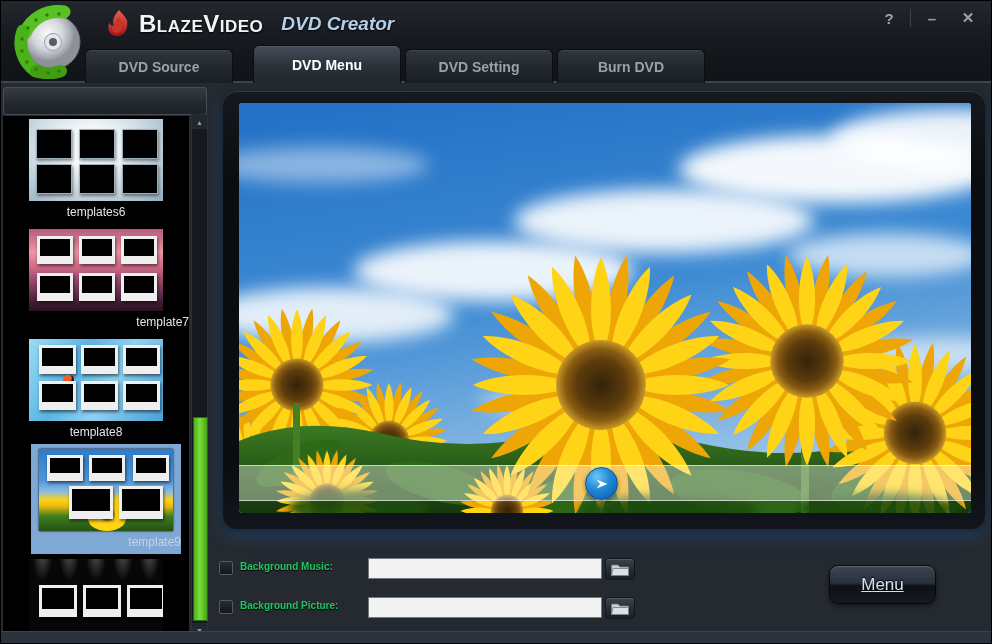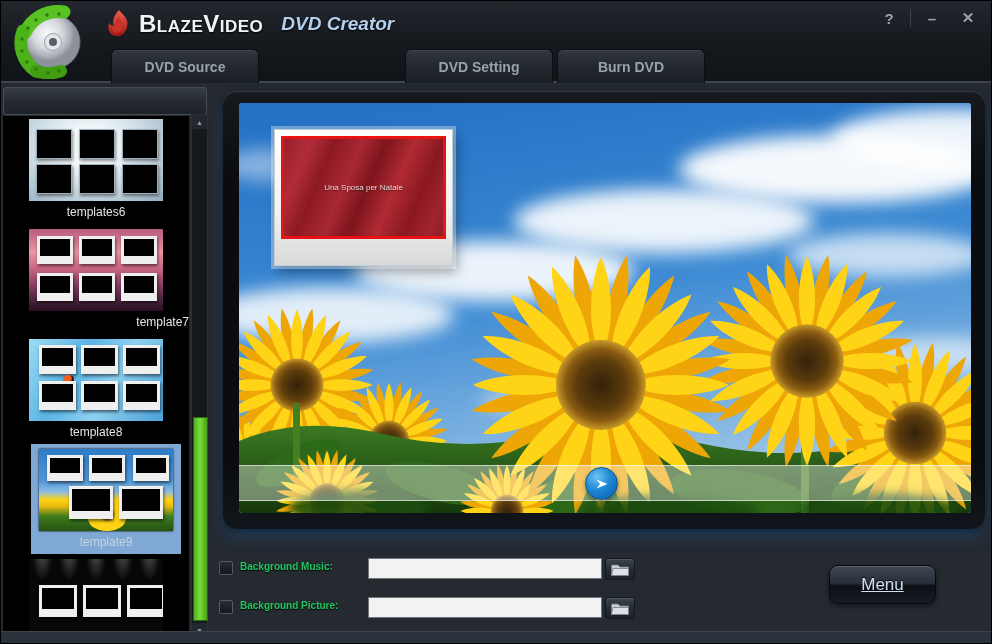--- a/index.html
+++ b/index.html
@@ -24,21 +24,21 @@
   .tab.active{top:44px;height:38px;background:linear-gradient(#454d58 0%,#2c333b 50%,#22272d 100%);color:#fff;}
   
   .logo{position:absolute;top:4px;left:8px;width:86px;height:74px;z-index:9;}
   
   .side-header{position:absolute;top:86px;left:2px;width:204px;height:28px;border-radius:3px;
     background:linear-gradient(#363c43 0%,#23282e 60%,#1d2228 100%);border:1px solid #474d54;box-sizing:border-box;}
   .tpl-list{position:absolute;top:115px;left:2px;width:186px;height:527px;background:#000;overflow:hidden;}
   .tpl{position:absolute;left:0;width:186px;text-align:center;}
   .thumb{width:134px;height:82px;margin:0 auto;position:relative;overflow:hidden;box-shadow:0 0 2px #000;}
   .tpl-label{margin-top:4px;font-size:12px;color:#e2e6ea;}
-  .tpl.selected{left:28px;width:150px;background:#7fa8d4;padding-top:5px;height:105px;}
+  .tpl.selected{left:28px;width:150px;background:#7fa8d4;padding-top:5px;height:105px;text-align:right;}
   .tpl.selected .tpl-label{color:#c6d4e2;}
   .ph{background:#000;border:1px solid #9fb0ba;box-shadow:1px 2px 3px rgba(0,0,0,.45);}
   .pf{position:absolute;background:#efefef;box-shadow:1px 2px 3px rgba(0,0,0,.55);}
   .pf::before{content:'';position:absolute;left:3px;right:3px;top:3px;bottom:8px;background:#000;}
   
   .t6{background:radial-gradient(ellipse at 45% 35%,#f4fafc 25%,#cfdde6 55%,#93aebe 100%);
       display:grid;grid-template-columns:repeat(3,34px);grid-template-rows:repeat(2,28px);
       gap:7px 9px;justify-content:center;align-content:center;}
   .t6 .ph{width:34px;height:28px;}
   .t7{background:linear-gradient(#b85a80 0%,#ee96a2 28%,#d06a88 46%,#8a4064 68%,#46203a 88%,#2a1020 100%);}
@@ -117,21 +117,22 @@
       </svg>
       <span class="brand">BlazeVideo</span>
       <span class="app-title">DVD Creator</span>
     </div>
     <div class="winbtns">
       <div class="winbtn">?</div>
       <div class="winsep"></div>
       <div class="winbtn">–</div>
       <div class="winbtn">✕</div>
     </div>
-    <div class="tab" style="left:110px;">DVD Source</div>
+    <div class="tab" style="left:84px;">DVD Source</div>
+    <div class="tab active" style="left:252px;">DVD Menu</div>
     <div class="tab" style="left:556px;">Burn DVD</div>
     <div class="tab" style="left:404px;">DVD Setting</div>
   </div>
 
   <svg class="logo" viewBox="0 0 86 74">
     <defs>
       <radialGradient id="disc-sil" cx="40%" cy="35%">
         <stop offset="0" stop-color="#fbfbfd"></stop>
           <stop offset="55%" stop-color="#d4d7dc"></stop>
         <stop offset="85%" stop-color="#a9adb5"></stop>
@@ -333,25 +334,20 @@
         <use href="#flower" transform="translate(676,330) scale(92)"></use>
         <use href="#flower" transform="translate(568,258) scale(108)"></use>
         <use href="#flower" transform="translate(362,282) scale(132)"></use>
         <g fill="#1e4e10" opacity="0.9">
           <ellipse cx="120" cy="405" rx="70" ry="18" filter="url(#soft2)"></ellipse>
           <ellipse cx="430" cy="408" rx="90" ry="16" filter="url(#soft2)"></ellipse>
           <ellipse cx="640" cy="406" rx="80" ry="16" filter="url(#soft2)"></ellipse>
         </g>
       </svg>
 
-      <div class="photo-frame">
-        <div class="photo">
-          <span class="photo-caption">Una Sposa per Natale</span>
-        </div>
-      </div>
 
       <div class="play-bar"></div>
       <div class="play-btn">
         <svg width="18" height="18" viewBox="0 0 18 18">
           <path d="M3.5 4.5 L14.5 9 L3.5 13.5 L7 9 Z" fill="#ffffff"></path>
         </svg>
       </div>
     </div>
   </div>
 

